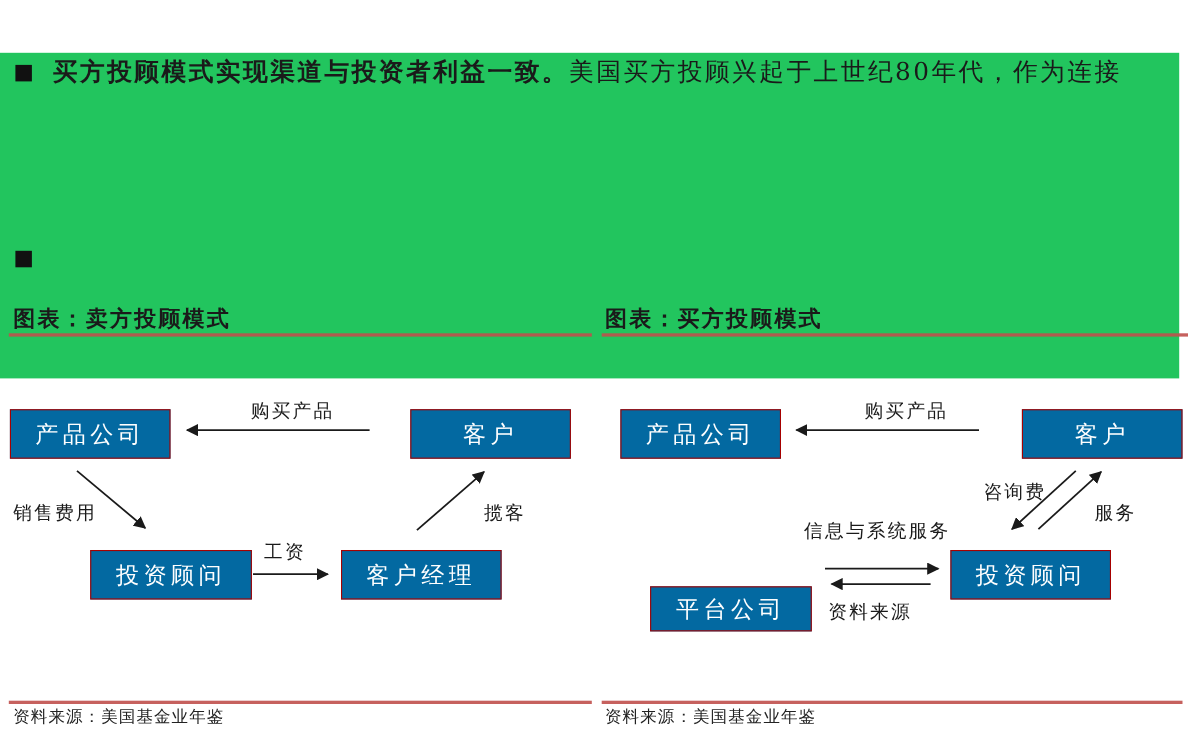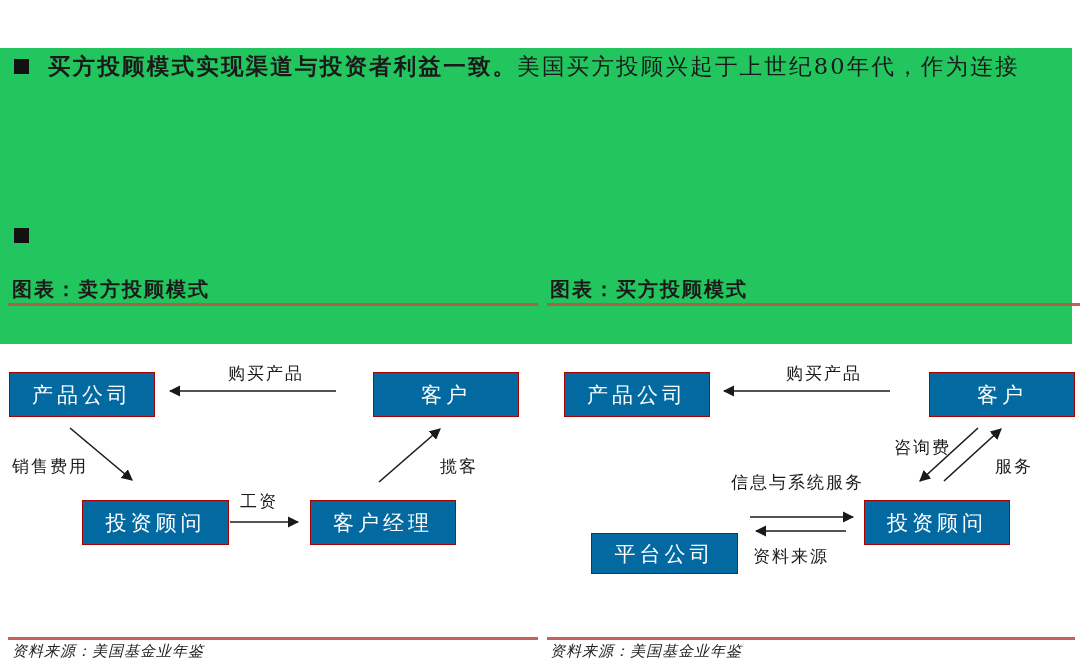--- a/index.html
+++ b/index.html
@@ -23,21 +23,21 @@
     position: absolute; left: 14px; width: 15px; height: 15px; background: #111;
   }
   .fig-title {
     position: absolute; top: 276px; font-size: 20px; font-weight: bold;
     letter-spacing: 2px; color: #1a1a1a;
   }
   .rule {
     position: absolute; height: 3px; background: #c0504d; opacity: 0.9;
   }
   .source {
-    position: absolute; top: 642px; font-size: 15px; font-style: italic;
+    position: absolute; top: 642px; font-size: 15px; 
     letter-spacing: 1px; color: #222;
   }
   .box {
     position: absolute; background: #0369a1; color: #fff;
     font-size: 21px; letter-spacing: 4px;
     display: flex; align-items: center; justify-content: center;
     box-sizing: border-box; border: 1px solid #a60000;
   }
   .lbl {
     position: absolute; font-size: 17px; letter-spacing: 2px; color: #1a1a1a;

